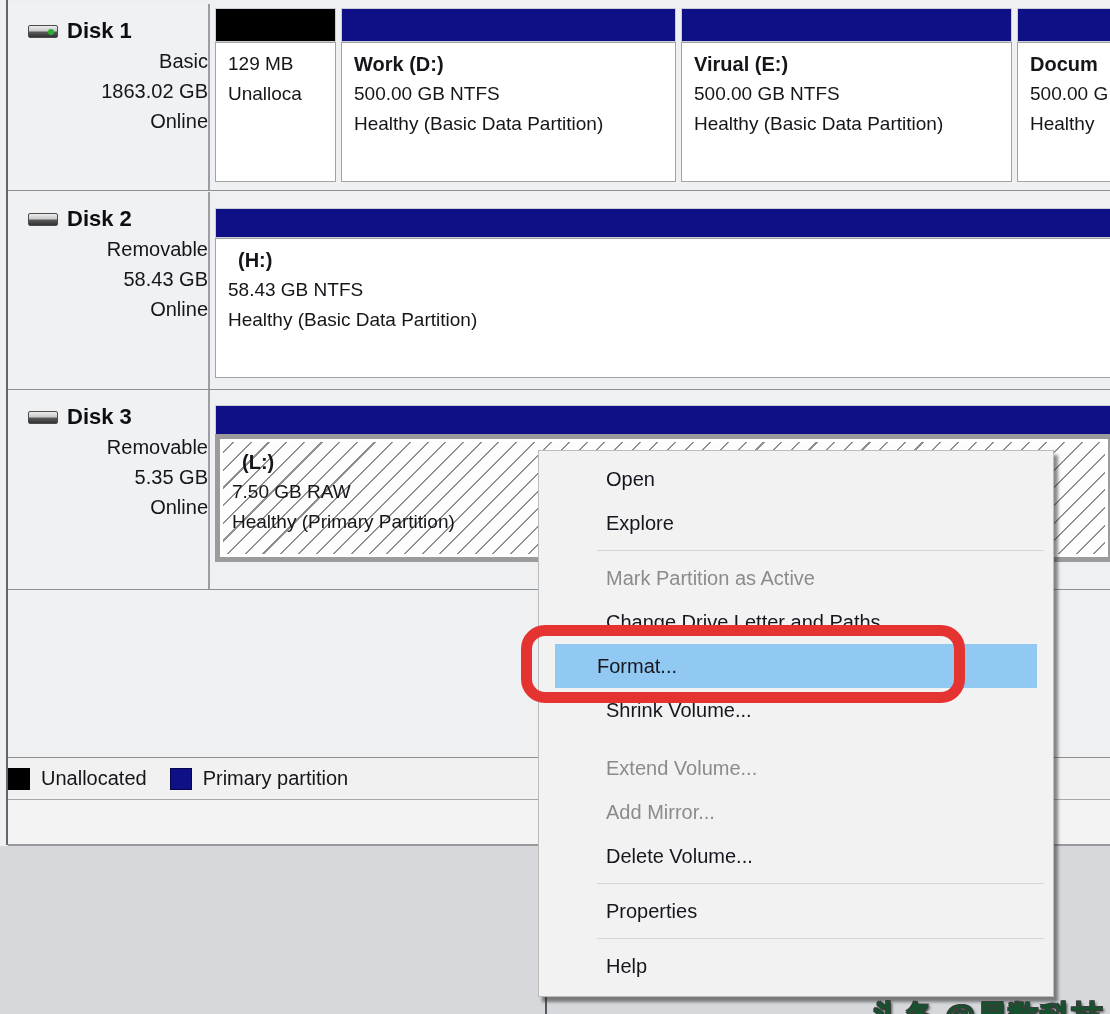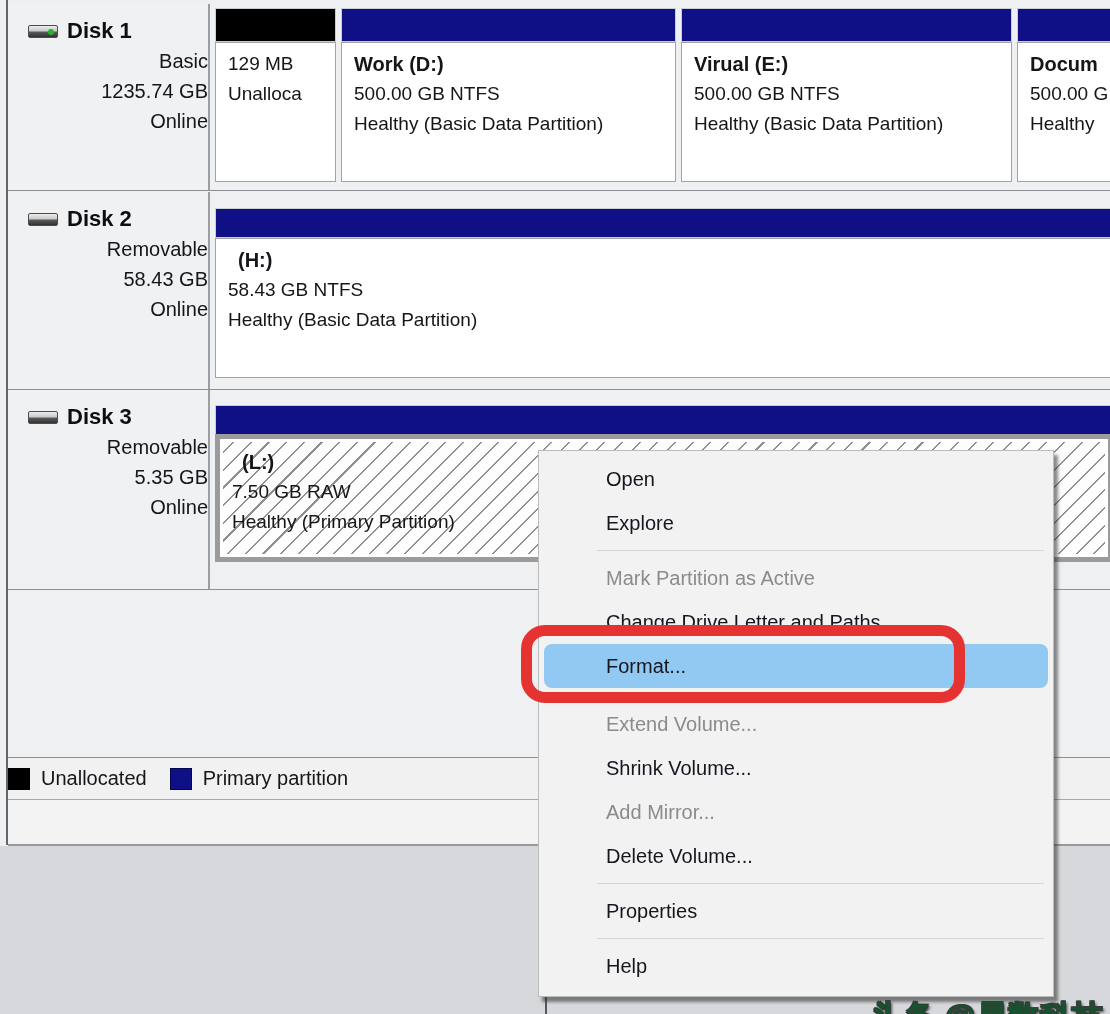--- a/index.html
+++ b/index.html
@@ -64,21 +64,21 @@
 
   
   .context-menu{
     position:absolute;left:538px;top:450px;width:516px;box-sizing:border-box;
     background:#f2f2f2;border:1px solid #bcbcbc;
     box-shadow:4px 5px 3px rgba(45,45,45,.55);
     padding:6px 0 8px 0;z-index:5;
   }
   .mi{height:44px;display:flex;align-items:center;padding-left:67px;font-size:20px;color:#16161f;text-align:center;}
   .mi.disabled{color:#8b8b8b;}
-  .mi.hl{background:#92c9f3;margin:0 5px;padding-left:62px;border-radius:8px;}
+  .mi.hl{background:#92c9f3;margin:0 16px;padding-left:42px;}
   .mi.gap-top{margin-top:14px;}
   .msep{height:1px;background:#d6d6d6;margin:5px 9px 5px 58px;}
 
   
   .red-ring{
     position:absolute;left:521px;top:625px;width:444px;height:78px;box-sizing:border-box;
     border:11px solid #e43331;border-radius:24px;z-index:6;
   }
   .menu-tail{position:absolute;left:545px;top:995px;width:2px;height:19px;background:#55595d;z-index:4;}
 
@@ -98,21 +98,21 @@
 
   <div class="disk-row" style="top:4px;height:186px;">
     <div class="disk-label">
       <div class="disk-title">
         <span class="disk-icon">
             <span class="led"></span>
           </span>
         <b>Disk 1</b>
       </div>
       <div class="disk-line">Basic</div>
-      <div class="disk-line">1235.74 GB</div>
+      <div class="disk-line">1863.02 GB</div>
       <div class="disk-line">Online</div>
     </div>
     <div class="parts">
 
       <div class="part" style="left:3px;width:121px;top:0;bottom:0;">
         <div class="part-header black" style="top:4px;height:32px;"></div>
         <div class="part-body" style="top:38px;height:140px;">
           <div>129 MB</div>
           <div>Unalloca</div>
         </div>
@@ -208,22 +208,22 @@
   <div class="bottom-area"></div>
   <div class="menu-tail"></div>
 
   <div class="context-menu">
     <div class="mi">Open</div>
     <div class="mi">Explore</div>
     <div class="msep"></div>
     <div class="mi disabled">Mark Partition as Active</div>
     <div class="mi">Change Drive Letter and Paths...</div>
     <div class="mi hl">Format...</div>
+    <div class="mi">Shrink Volume...</div>
     <div class="mi disabled gap-top">Extend Volume...</div>
-    <div class="mi">Shrink Volume...</div>
     <div class="mi disabled">Add Mirror...</div>
     <div class="mi">Delete Volume...</div>
     <div class="msep"></div>
     <div class="mi">Properties</div>
     <div class="msep"></div>
     <div class="mi">Help</div>
   </div>
 
   <div class="red-ring"></div>
 

